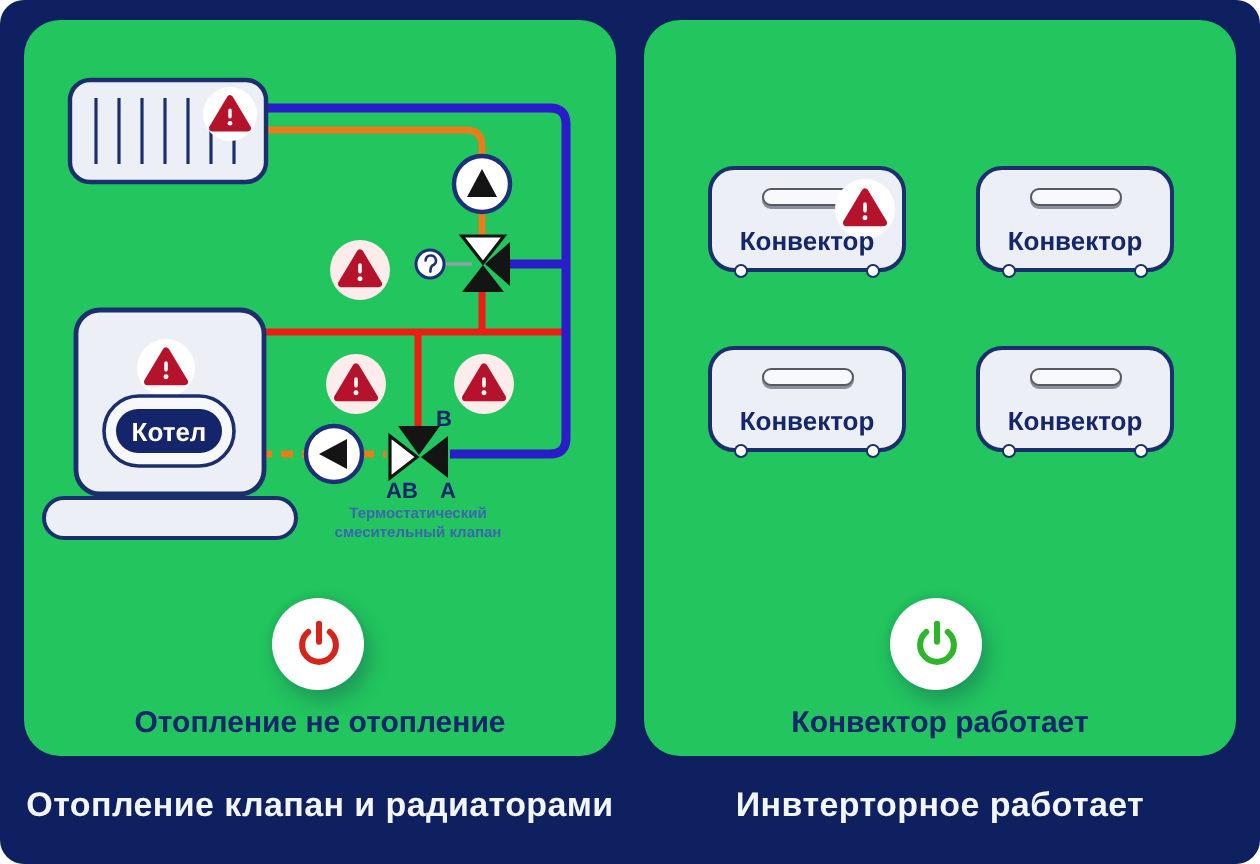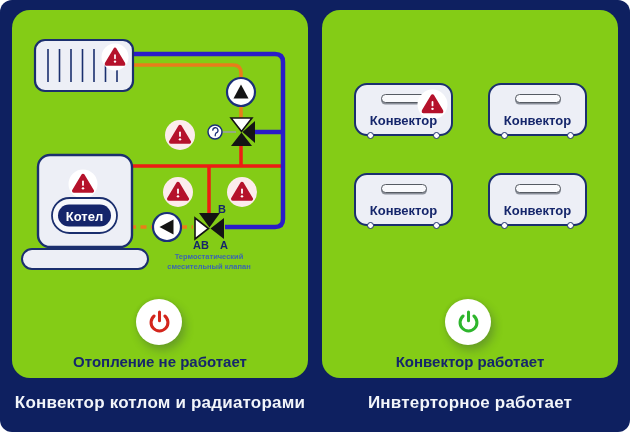--- a/index.html
+++ b/index.html
@@ -1,17 +1,17 @@
 <!DOCTYPE html>
 <html><head>
 <meta charset="utf-8">
 <style>
   html,body{margin:0;padding:0;background:#ffffff;font-family:"Liberation Sans",sans-serif;}
   .stage{position:relative;width:630px;height:432px;background:#0e2060;border-radius:12px;overflow:hidden;}
-  .card{position:absolute;top:10px;width:296px;height:368px;background:#84cc16;border-radius:18px;}
+  .card{position:absolute;top:10px;width:296px;height:368px;background:#22c55e;border-radius:18px;}
   .card.left{left:12px;}
   .card.right{left:322px;}
   .diagram-svg{position:absolute;left:0;top:0;}
   .power-btn{position:absolute;top:289px;width:46px;height:46px;border-radius:50%;background:#fff;
     box-shadow:3px 5px 10px rgba(20,30,80,.28),-1px -1px 3px rgba(20,30,80,.08);
     display:flex;align-items:center;justify-content:center;cursor:pointer;}
   .status-text{position:absolute;top:343px;left:0;width:100%;text-align:center;
     font-size:15px;font-weight:bold;color:#15266b;}
   .caption{position:absolute;top:393px;width:296px;text-align:center;color:#f2f5fa;
     font-size:17px;font-weight:600;letter-spacing:.2px;}
@@ -139,21 +139,21 @@
         <circle cx="230" cy="182" r="15" fill="#fcecec"></circle>
         <use href="#warn" x="219" y="170" width="22" height="22"></use>
       </g>
     </svg>
 
     <div class="power-btn" style="left:124px;">
       <svg width="27" height="27" viewBox="0 0 32 32" stroke="#d3251c">
         <use href="#power"></use>
       </svg>
     </div>
-    <div class="status-text">Отопление не работает</div>
+    <div class="status-text">Отопление не отопление</div>
   </div>
 
   <div class="card right">
 
     <div class="convector" style="left:32px;top:73px;">
       <div class="conv-slot"></div>
       <svg class="conv-badge" viewBox="0 0 31 31">
         <circle cx="15.5" cy="15.5" r="15" fill="#ffffff"></circle>
         <use href="#warn" x="4.5" y="3.5" width="22" height="22"></use>
       </svg>
@@ -184,15 +184,15 @@
     </div>
 
     <div class="power-btn" style="left:123px;">
       <svg width="27" height="27" viewBox="0 0 32 32" stroke="#2eb52c">
         <use href="#power"></use>
       </svg>
     </div>
     <div class="status-text">Конвектор работает</div>
   </div>
 
-  <div class="caption left">Конвектор котлом и радиаторами</div>
+  <div class="caption left">Отопление клапан и радиаторами</div>
   <div class="caption right">Инвтерторное работает</div>
 </div>
 
 </body></html>

